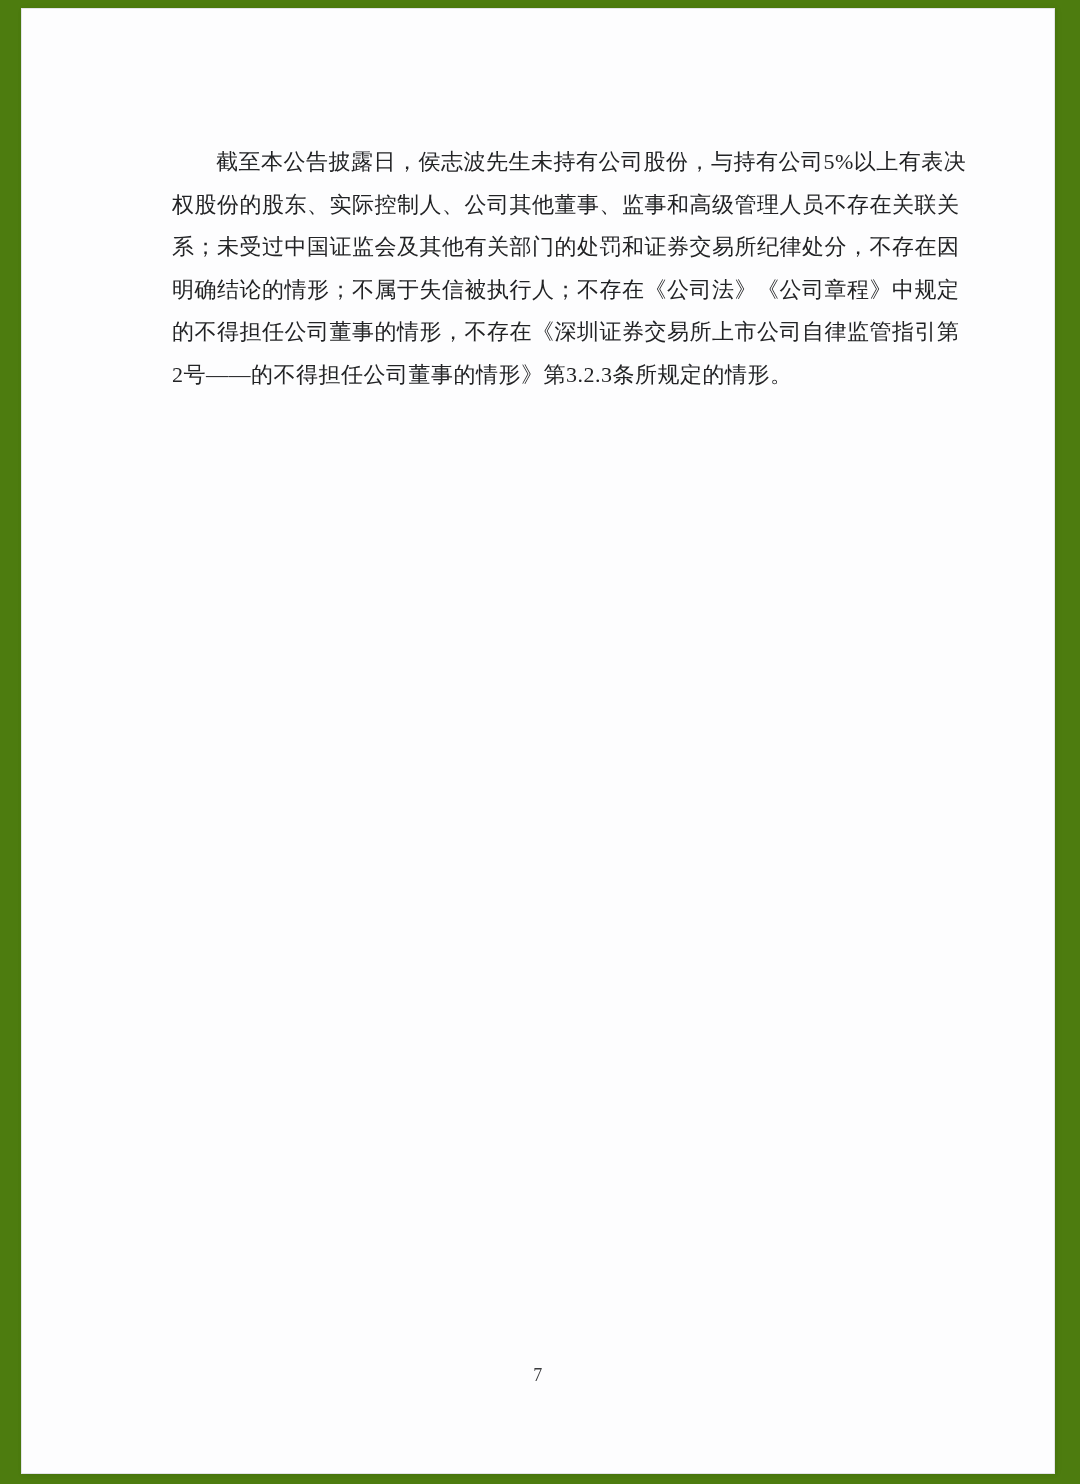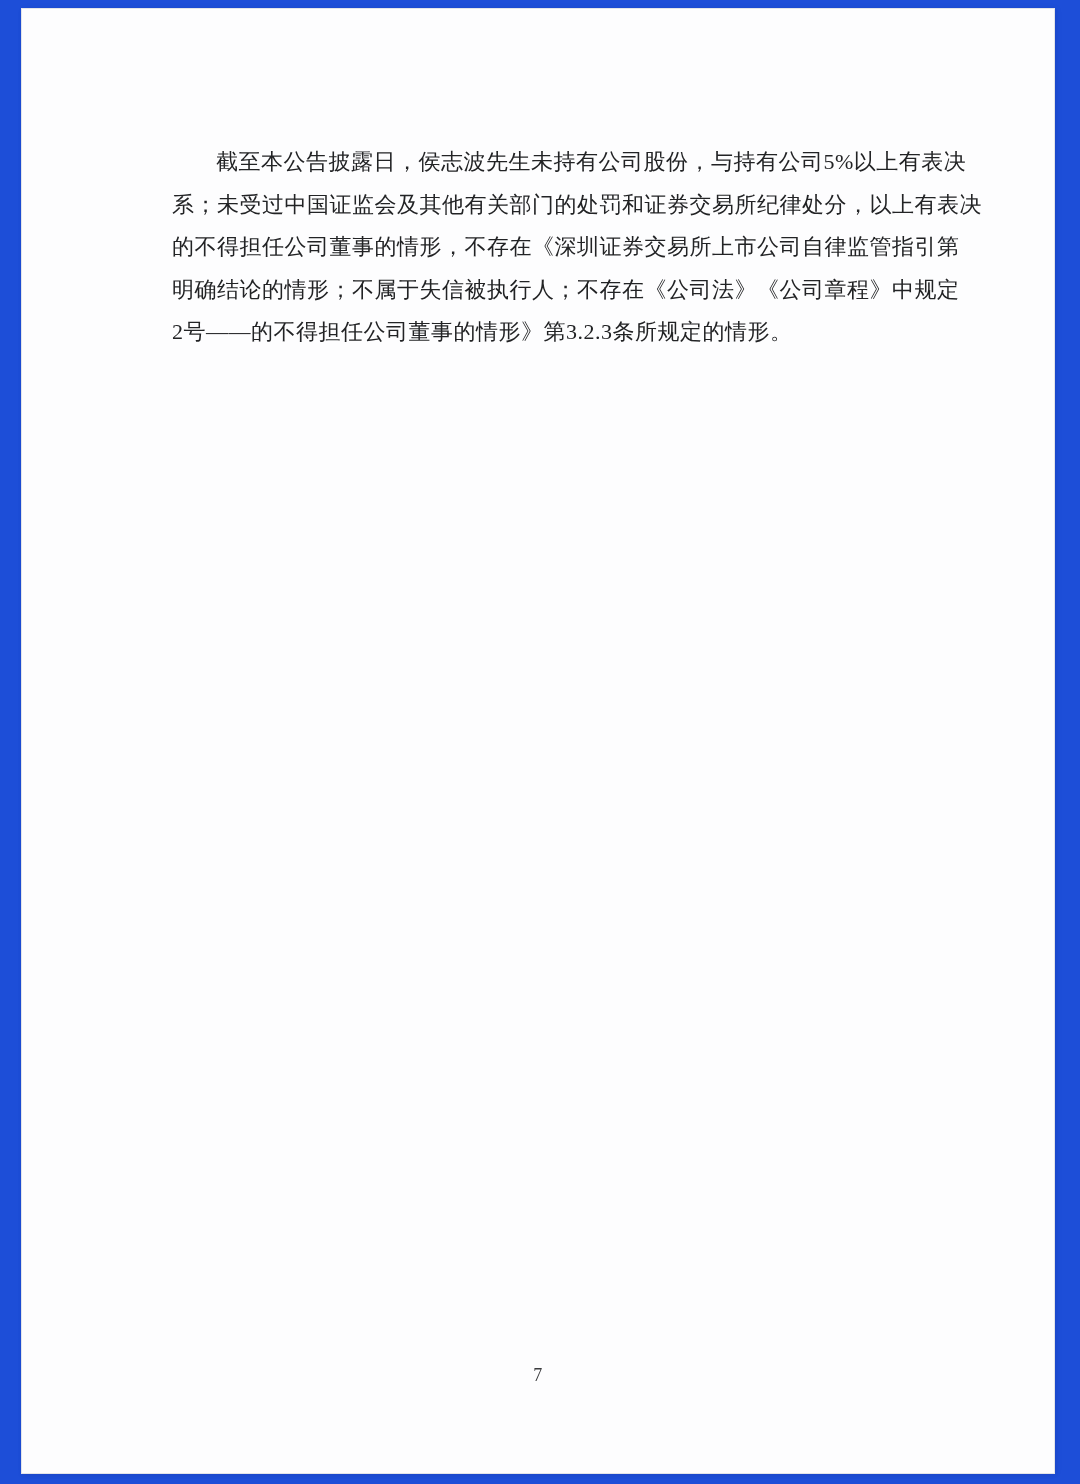--- a/index.html
+++ b/index.html
@@ -8,21 +8,21 @@
     width: 1080px;
     height: 1484px;
     background: #eef0f3;
     font-family: "Liberation Serif", "DejaVu Serif", serif;
     overflow: hidden;
   }
   .viewport {
     position: relative;
     width: 1080px;
     height: 1484px;
-    background: #1d4ed8;
+    background: #4d7c0f;
   }
   .doc-page {
     position: absolute;
     left: 21px;
     top: 8px;
     width: 1034px;
     height: 1466px;
     background: #fdfdfe;
     border: 1px solid #e3e4e8;
     box-sizing: border-box;
@@ -61,22 +61,23 @@
   }
 </style>
 </head>
 <body>
 
 <div class="viewport">
   <div class="doc-page">
 
     <div class="body-paragraph">
       <div class="para-line first">截至本公告披露日，侯志波先生未持有公司股份，与持有公司5%以上有表决</div>
-      <div class="para-line">系；未受过中国证监会及其他有关部门的处罚和证券交易所纪律处分，以上有表决</div>
+      <div class="para-line">权股份的股东、实际控制人、公司其他董事、监事和高级管理人员不存在关联关</div>
+      <div class="para-line">系；未受过中国证监会及其他有关部门的处罚和证券交易所纪律处分，不存在因</div>
+      <div class="para-line">明确结论的情形；不属于失信被执行人；不存在《公司法》《公司章程》中规定</div>
       <div class="para-line">的不得担任公司董事的情形，不存在《深圳证券交易所上市公司自律监管指引第</div>
-      <div class="para-line">明确结论的情形；不属于失信被执行人；不存在《公司法》《公司章程》中规定</div>
       <div class="para-line last">2号——的不得担任公司董事的情形》第3.2.3条所规定的情形。</div>
     </div>
 
     <div class="page-number">7</div>
 
   </div>
 </div>
 
 </body></html>

